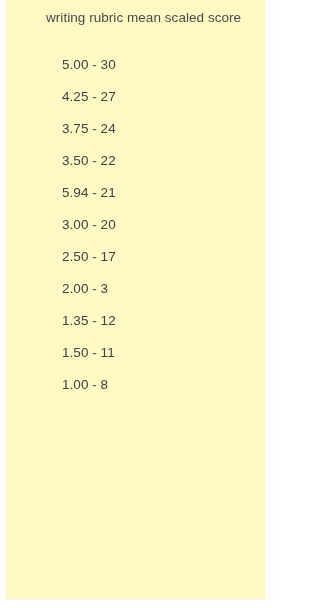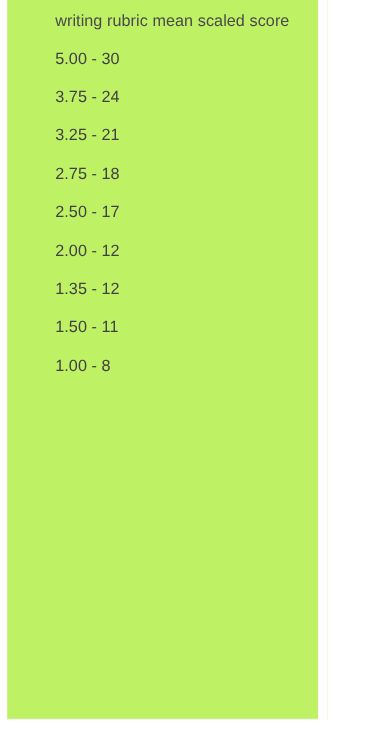--- a/index.html
+++ b/index.html
@@ -13,21 +13,21 @@
     font-family: "Liberation Sans", sans-serif;
     overflow: hidden;
   }
 
   #score-panel {
     position: absolute;
     left: 0;
     top: 0;
     width: 273px;
     height: 600px;
-    background: #bef264;
+    background: #fef9c3;
     box-sizing: border-box;
   }
 
   
   #panel-left-gutter {
     position: absolute;
     left: 0;
     top: 0;
     width: 6px;
     height: 100%;
@@ -61,21 +61,21 @@
     color: #4a4a4d;
     letter-spacing: 0.05px;
   }
 
   #score-list {
     position: absolute;
     left: 46px;
     top: 40px;
     right: 0;
     list-style: none;
-    margin: 0;
+    margin: 16px;
     padding: 0;
   }
 
   #score-list li {
     height: 32px;
     line-height: 18px;
     font-size: 13.5px;
     color: #414145;
     white-space: nowrap;
     letter-spacing: 0.05px;
@@ -97,25 +97,27 @@
 
   <div id="panel-left-gutter"></div>
   <div id="panel-right-gutter"></div>
 
   <div id="panel-inner">
 
     <div class="panel-title">writing rubric mean scaled score</div>
 
     <ul id="score-list">
         <li>5.00 - 30</li>
+        <li>4.25 - 27</li>
         <li>3.75 - 24</li>
-        <li>3.25 - 21</li>
-        <li>2.75 - 18</li>
+        <li>3.50 - 22</li>
+        <li>5.94 - 21</li>
+        <li>3.00 - 20</li>
         <li>2.50 - 17</li>
-        <li>2.00 - 12</li>
+        <li>2.00 - 3</li>
         <li>1.35 - 12</li>
         <li>1.50 - 11</li>
         <li>1.00 - 8</li>
       </ul>
 
   </div>
 
   <div id="panel-bottom-edge"></div>
 </div>
 

